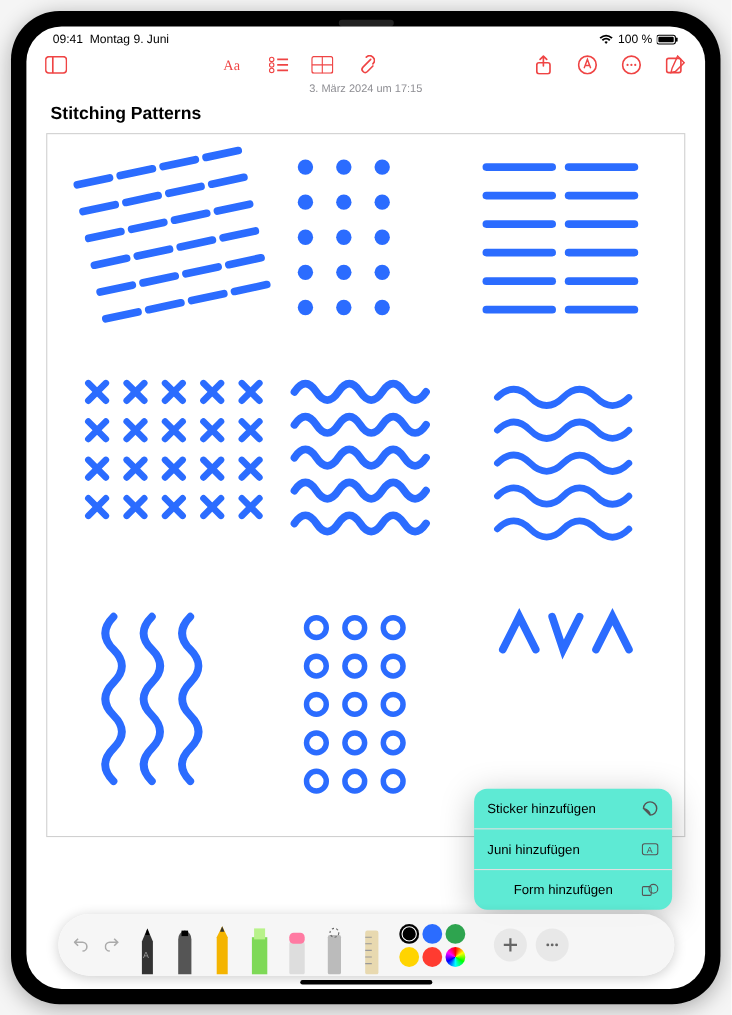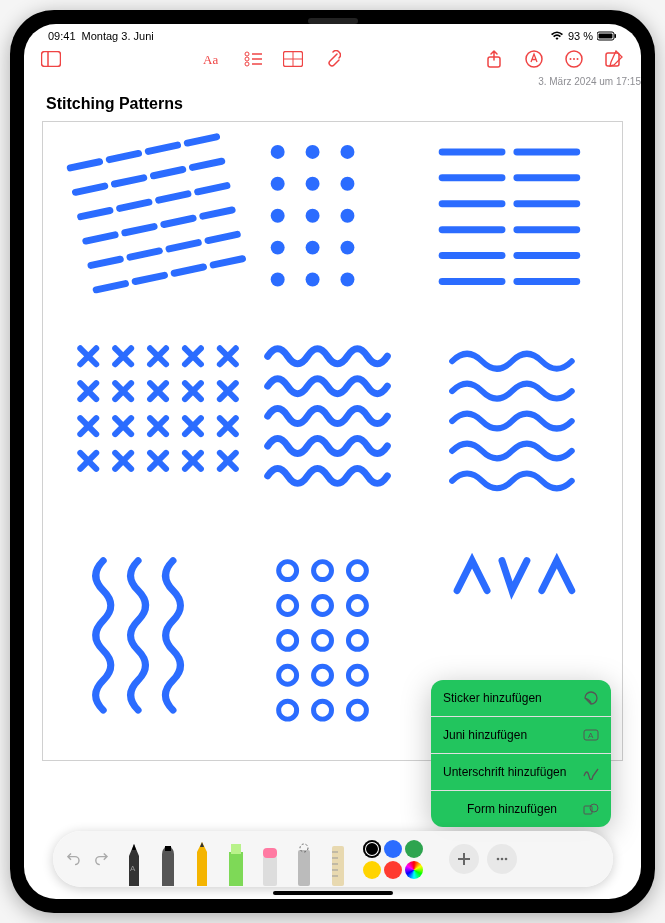--- a/index.html
+++ b/index.html
@@ -61,21 +61,21 @@
     gap: 18px;
     align-items: center;
   }
   .tb-btn {
     width: 22px; height: 22px;
     display: flex; align-items: center; justify-content: center;
     color: #ef4444;
     cursor: pointer;
   }
   .timestamp {
-    text-align: right;
+    text-align: center;
     font-size: 10px;
     color: #8e8e93;
     margin-top: 2px;
   }
   .title {
     font-size: 16px;
     font-weight: 700;
     margin: 8px 22px 8px;
   }
   .canvas {
@@ -84,21 +84,21 @@
     height: 640px;
     background: #fff;
     position: relative;
   }
   .canvas svg { position: absolute; top:0; left:0; width:100%; height:100%; }
   .popup {
     position: absolute;
     right: 30px;
     bottom: 72px;
     width: 180px;
-    background: #22c55e;
+    background: #5eead4;
     border-radius: 12px;
     box-shadow: 0 6px 30px rgba(0,0,0,0.25);
     overflow: hidden;
     font-size: 12px;
   }
   .popup-item {
     display: flex;
     justify-content: space-between;
     align-items: center;
     padding: 10px 12px;
@@ -167,29 +167,29 @@
 </head>
 <body>
 
 <div class="ipad">
   <div class="camera"></div>
   <div class="screen">
 
     <div class="statusbar">
       <div class="left">
         <span>09:41</span>
-        <span>Montag 3. Juni</span>
+        <span>Montag 9. Juni</span>
       </div>
       <div class="right">
         <span class="wifi-icon">
           <svg width="14" height="10" viewBox="0 0 14 10">
               <path d="M7 9 L8.5 7.2 Q7 6 5.5 7.2 Z M3 5 Q7 1.5 11 5 L9.8 6.2 Q7 3.8 4.2 6.2 Z M1 3 Q7 -2 13 3 L11.8 4.2 Q7 0 2.2 4.2 Z" fill="#000"></path>
             </svg>
         </span>
-        <span>93 %</span>
+        <span>100 %</span>
         <span class="battery-icon">
           <svg width="20" height="10" viewBox="0 0 20 10">
               <rect x="0" y="1" width="17" height="8" rx="2" fill="none" stroke="#000"></rect>
               <rect x="1.5" y="2.5" width="14" height="5" rx="1" fill="#000"></rect>
               <rect x="17.5" y="3" width="1.5" height="4" rx="0.7" fill="#000"></rect>
             </svg>
         </span>
       </div>
     </div>
 
@@ -469,26 +469,20 @@
             </svg></span>
       </div>
       <div class="popup-item">
         <span>Juni hinzufügen</span>
         <span class="ic"><svg viewBox="0 0 16 16">
               <rect x="1" y="3" width="14" height="10" rx="2" fill="none" stroke="currentColor"></rect>
               <text x="5" y="11" font-size="8" fill="currentColor">A</text>
             </svg></span>
       </div>
       <div class="popup-item">
-        <span>Unterschrift hinzufügen</span>
-        <span class="ic"><svg viewBox="0 0 16 16">
-              <path d="M1 12 Q4 4 6 12 T10 12 L15 5" fill="none" stroke="currentColor" stroke-width="1.3"></path>
-            </svg></span>
-      </div>
-      <div class="popup-item">
         <span>Form hinzufügen</span>
         <span class="ic"><svg viewBox="0 0 16 16">
               <rect x="1" y="5" width="8" height="8" rx="1" fill="none" stroke="currentColor"></rect>
               <circle cx="11" cy="7" r="4" fill="none" stroke="currentColor"></circle>
             </svg></span>
       </div>
     </div>
 
     <div class="tool-dock">
       <div class="undo">

